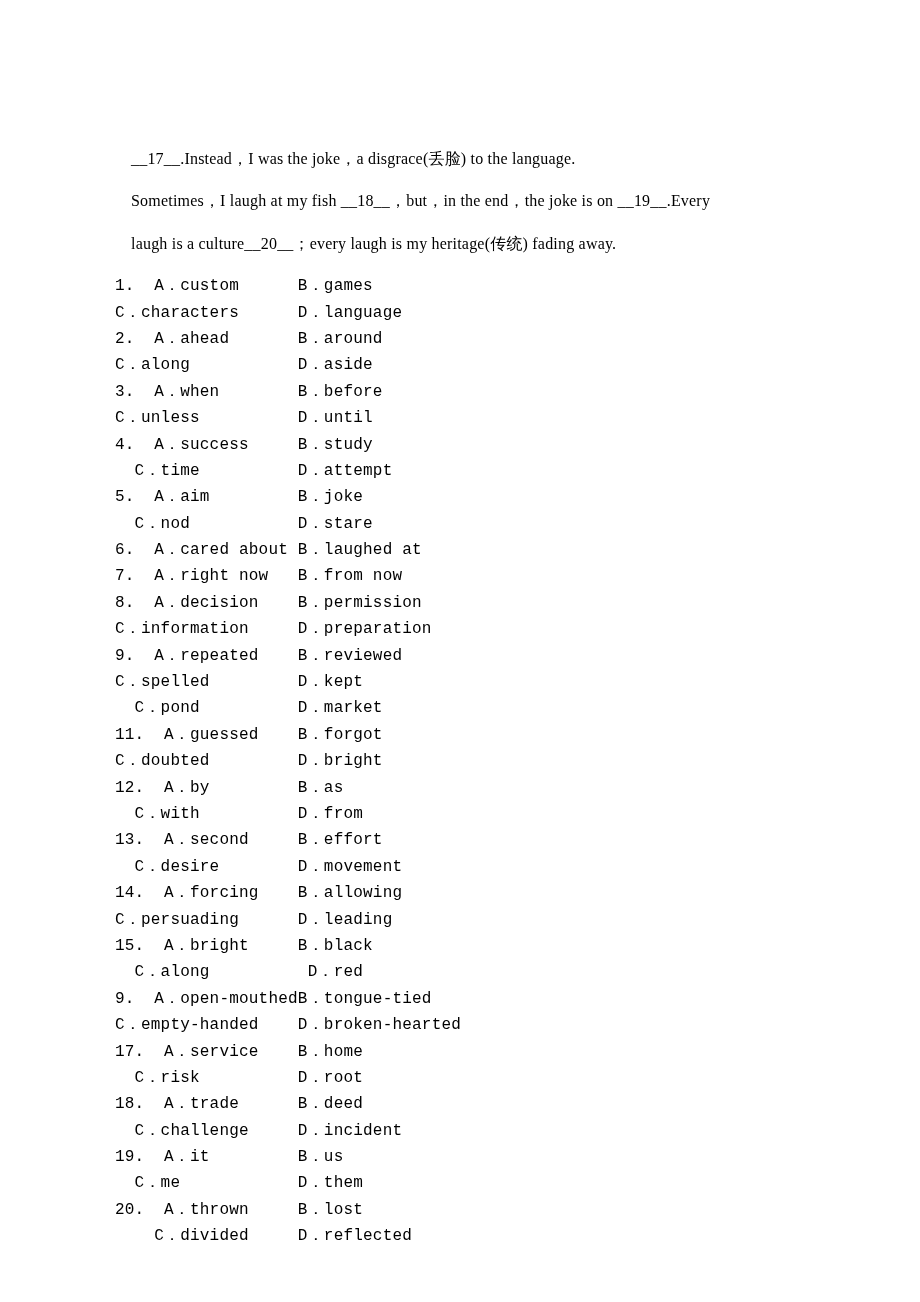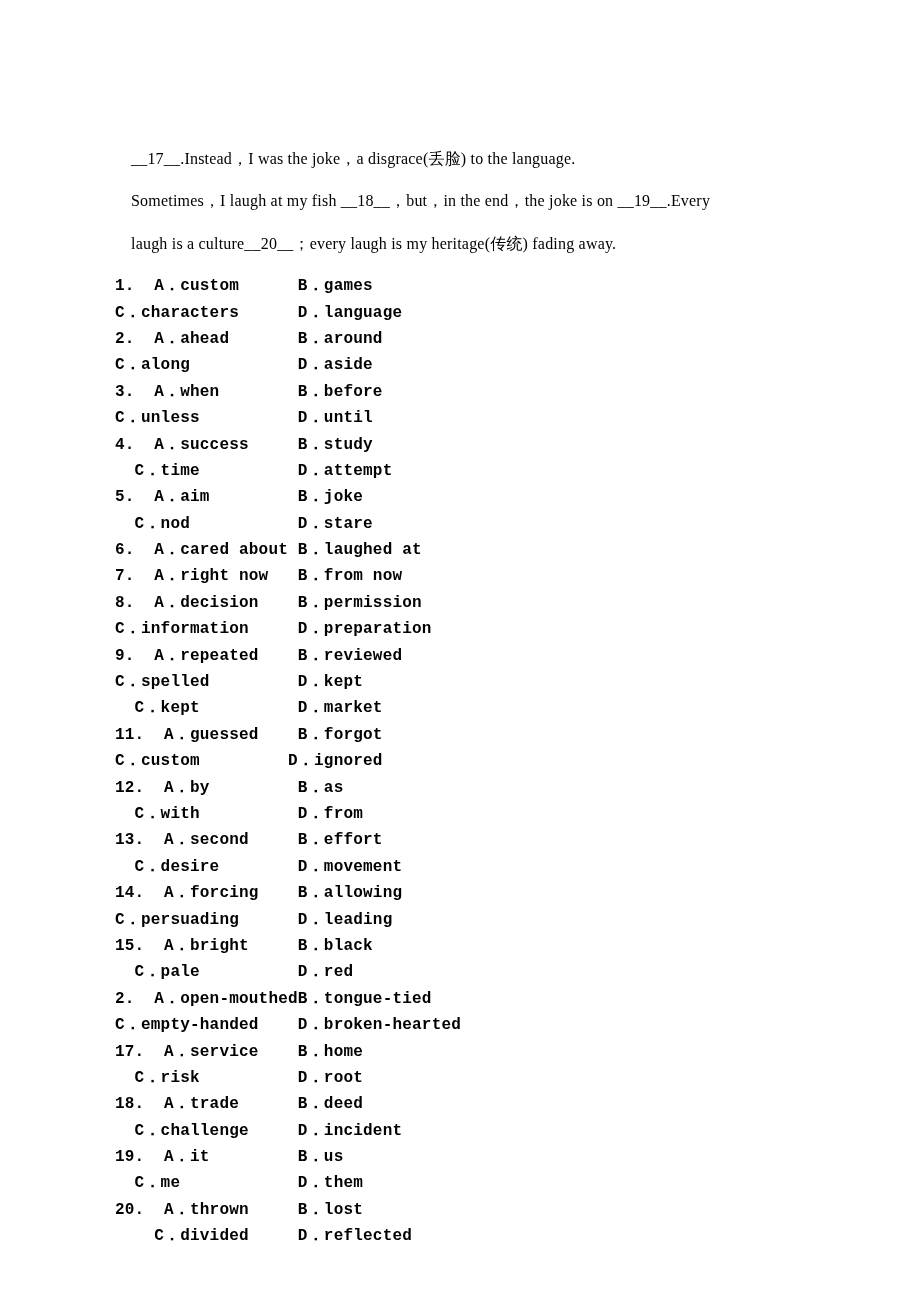--- a/index.html
+++ b/index.html
@@ -16,21 +16,20 @@
     min-height: 1302px;
     padding: 130px 115px 60px 115px;
     box-sizing: border-box;
     letter-spacing: 0.2px;
   }
   .para {
     margin: 16px;
   }
   .q-block {
     margin: 0;
-    font-weight: bold;
   }
   .row {
     white-space: pre;
   }
   .mono {
     font-family: "Courier New", monospace;
   }
 </style>
 </head>
 <body>
@@ -51,32 +50,32 @@
       <div class="row">4.  A．success     B．study</div>
       <div class="row">  C．time          D．attempt</div>
       <div class="row">5.  A．aim         B．joke</div>
       <div class="row">  C．nod           D．stare</div>
       <div class="row">6.  A．cared about B．laughed at</div>
       <div class="row">7.  A．right now   B．from now</div>
       <div class="row">8.  A．decision    B．permission</div>
       <div class="row">C．information     D．preparation</div>
       <div class="row">9.  A．repeated    B．reviewed</div>
       <div class="row">C．spelled         D．kept</div>
-      <div class="row">  C．kept          D．market</div>
+      <div class="row">  C．pond          D．market</div>
       <div class="row">11.  A．guessed    B．forgot</div>
-      <div class="row">C．custom         D．ignored</div>
+      <div class="row">C．doubted         D．bright</div>
       <div class="row">12.  A．by         B．as</div>
       <div class="row">  C．with          D．from</div>
       <div class="row">13.  A．second     B．effort</div>
       <div class="row">  C．desire        D．movement</div>
       <div class="row">14.  A．forcing    B．allowing</div>
       <div class="row">C．persuading      D．leading</div>
       <div class="row">15.  A．bright     B．black</div>
-      <div class="row">  C．pale          D．red</div>
-      <div class="row">2.  A．open-mouthedB．tongue-tied</div>
+      <div class="row">  C．along          D．red</div>
+      <div class="row">9.  A．open-mouthedB．tongue-tied</div>
       <div class="row">C．empty-handed    D．broken-hearted</div>
       <div class="row">17.  A．service    B．home</div>
       <div class="row">  C．risk          D．root</div>
       <div class="row">18.  A．trade      B．deed</div>
       <div class="row">  C．challenge     D．incident</div>
       <div class="row">19.  A．it         B．us</div>
       <div class="row">  C．me            D．them</div>
       <div class="row">20.  A．thrown     B．lost</div>
       <div class="row">    C．divided     D．reflected</div>
     </div>

